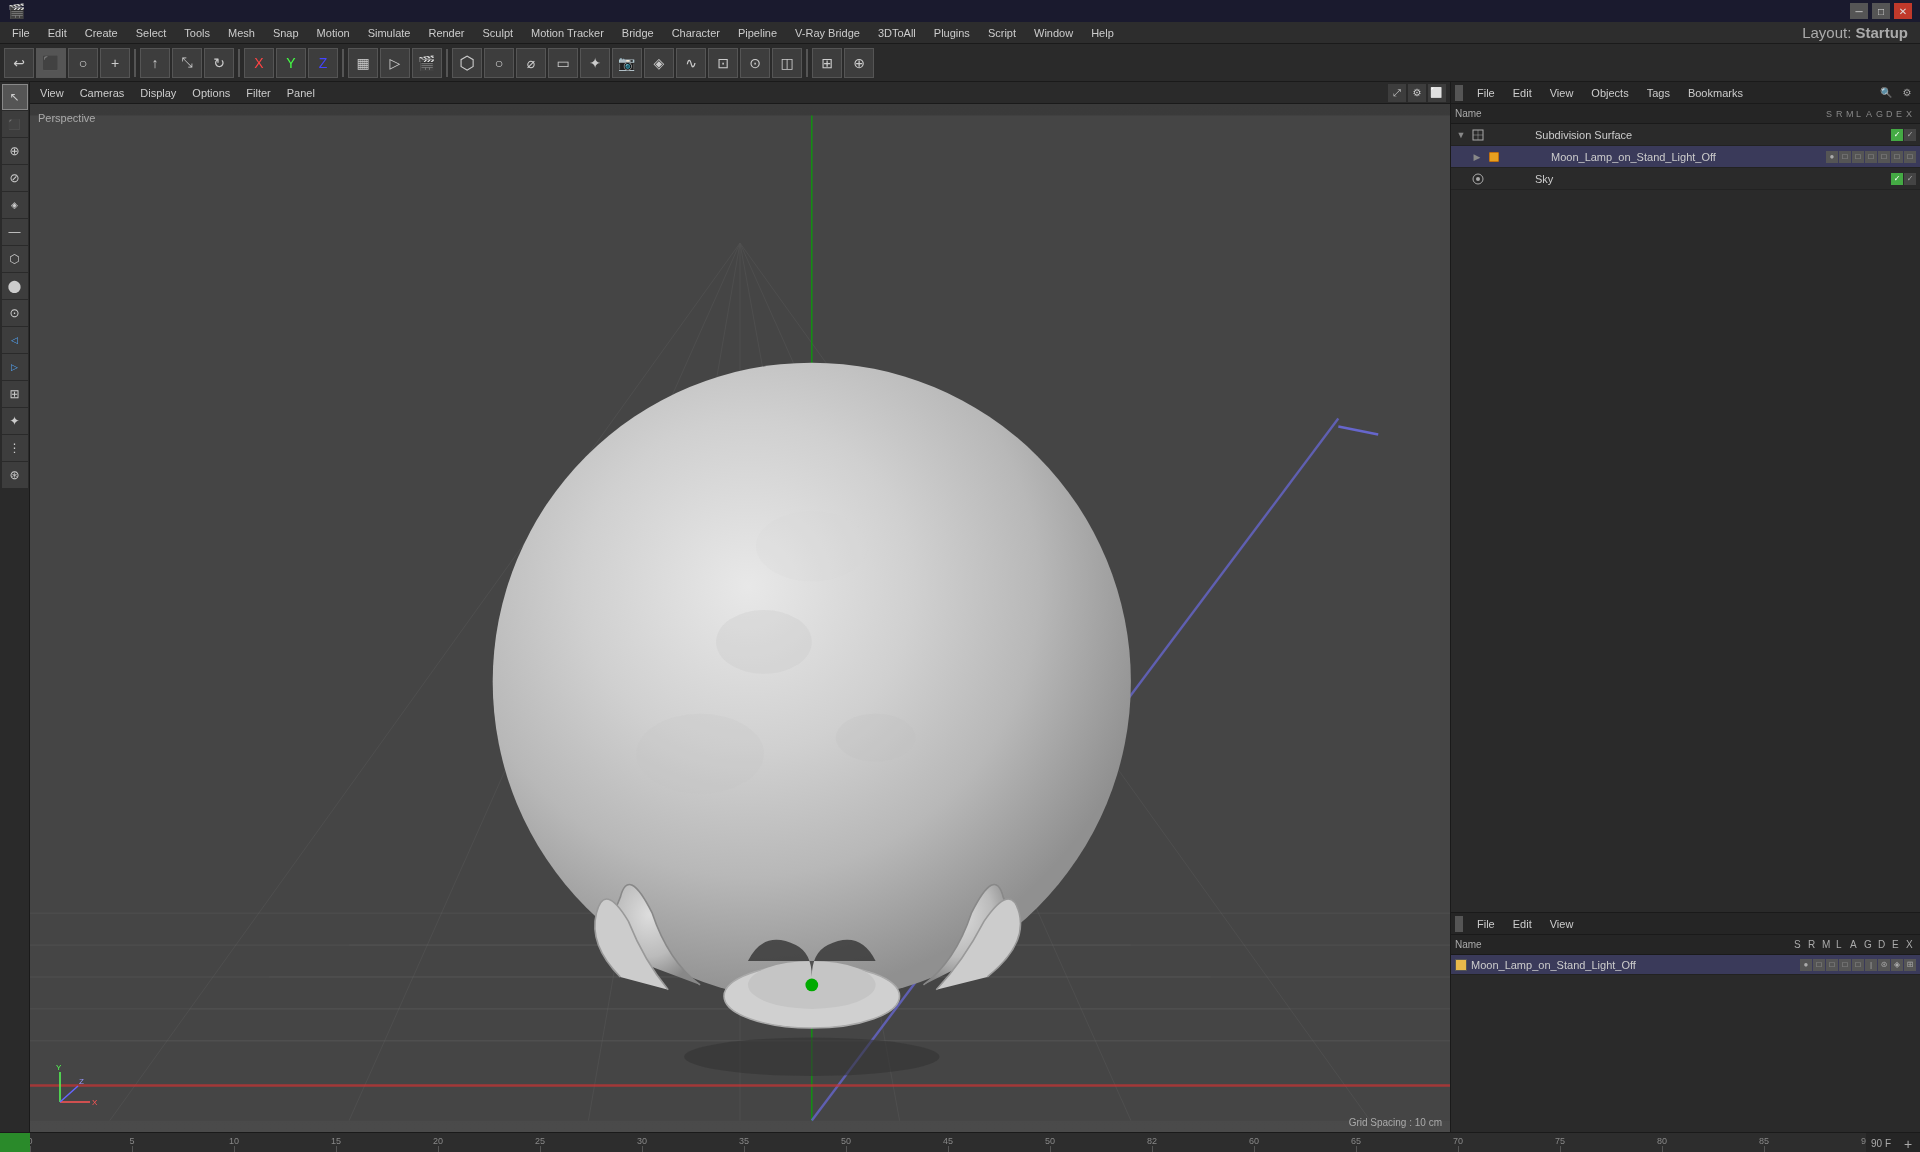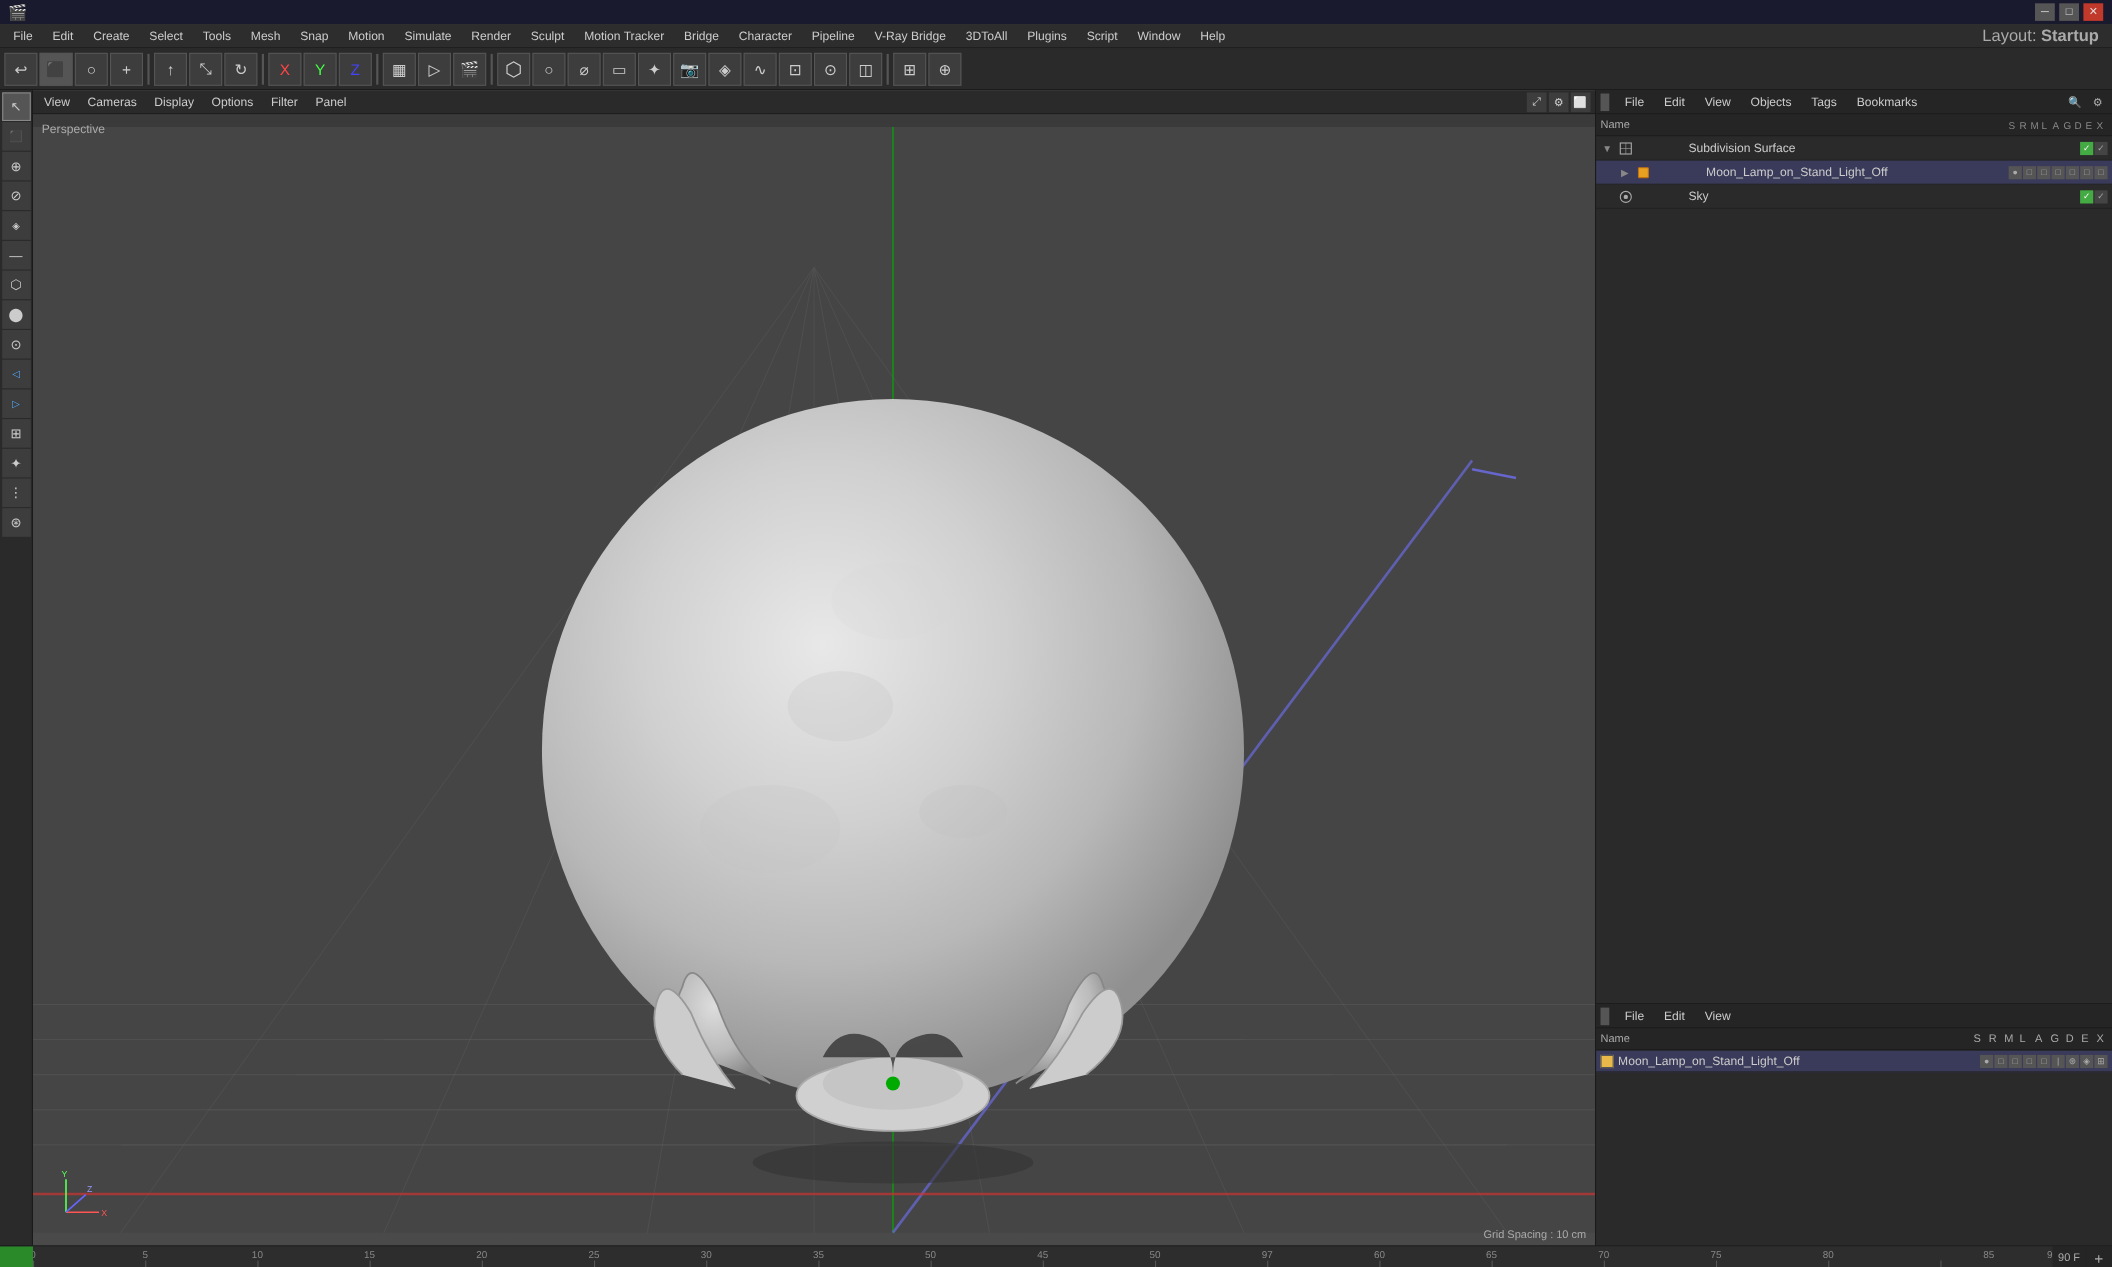--- a/index.html
+++ b/index.html
@@ -681,33 +681,33 @@
         <div class="tick-label" style="left: 33.3333%;">30</div>
         <div class="tick" style="left: 38.8889%;"></div>
         <div class="tick-label" style="left: 38.8889%;">35</div>
         <div class="tick" style="left: 44.4444%;"></div>
         <div class="tick-label" style="left: 44.4444%;">50</div>
         <div class="tick" style="left: 50%;"></div>
         <div class="tick-label" style="left: 50%;">45</div>
         <div class="tick" style="left: 55.5556%;"></div>
         <div class="tick-label" style="left: 55.5556%;">50</div>
         <div class="tick" style="left: 61.1111%;"></div>
-        <div class="tick-label" style="left: 61.1111%;">97</div>
+        <div class="tick-label" style="left: 61.1111%;">82</div>
         <div class="tick" style="left: 66.6667%;"></div>
         <div class="tick-label" style="left: 66.6667%;">60</div>
         <div class="tick" style="left: 72.2222%;"></div>
         <div class="tick-label" style="left: 72.2222%;">65</div>
         <div class="tick" style="left: 77.7778%;"></div>
         <div class="tick-label" style="left: 77.7778%;">70</div>
         <div class="tick" style="left: 83.3333%;"></div>
         <div class="tick-label" style="left: 83.3333%;">75</div>
         <div class="tick" style="left: 88.8889%;"></div>
         <div class="tick-label" style="left: 88.8889%;">80</div>
         <div class="tick" style="left: 94.4444%;"></div>
-        <div class="tick-label" style="left: 94.4444%; margin-left: 44px;">85</div>
+        <div class="tick-label" style="left: 94.4444%;">85</div>
         <div class="tick-label" style="left: 100%;">90</div>
       </div>
     <div style="width:30px; height:100%; background:#252525; display:flex; align-items:center; justify-content:center; font-size:10px; color:#aaa;">
       <span>90 F</span>
     </div>
     <div style="width:24px; height:100%; background:#252525; display:flex; align-items:center; justify-content:center;">
       <span style="font-size:14px; color:#aaa;">+</span>
     </div>
   </div>
 

